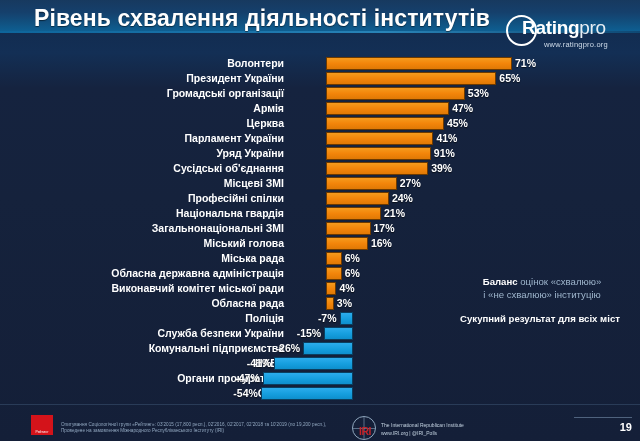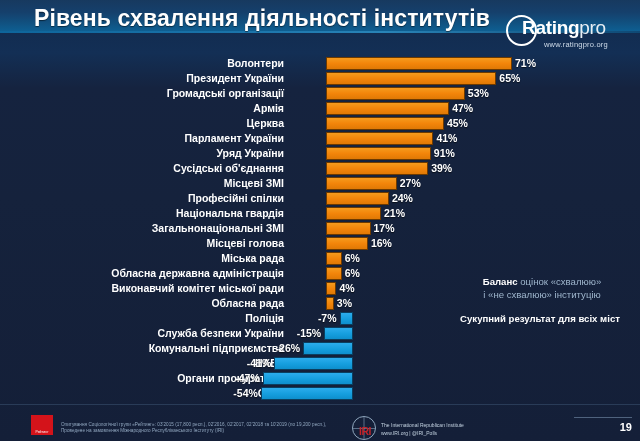--- a/index.html
+++ b/index.html
@@ -317,21 +317,21 @@
         <div class="cat-label">Національна гвардія</div>
         <div class="bar pos" style="width: 55.02px;"></div>
         <div class="val pos" style="left: 384.02px;">21%</div>
       </div>
       <div class="row" style="top: 167px;">
         <div class="cat-label">Загальнонаціональні ЗМІ</div>
         <div class="bar pos" style="width: 44.54px;"></div>
         <div class="val pos" style="left: 373.54px;">17%</div>
       </div>
       <div class="row" style="top: 182px;">
-        <div class="cat-label">Місцеві голова</div>
+        <div class="cat-label">Міський голова</div>
         <div class="bar pos" style="width: 41.92px;"></div>
         <div class="val pos" style="left: 370.92px;">16%</div>
       </div>
       <div class="row" style="top: 197px;">
         <div class="cat-label">Міська рада</div>
         <div class="bar pos" style="width: 15.72px;"></div>
         <div class="val pos" style="left: 344.72px;">6%</div>
       </div>
       <div class="row" style="top: 212px;">
         <div class="cat-label">Обласна державна адміністрація</div>

